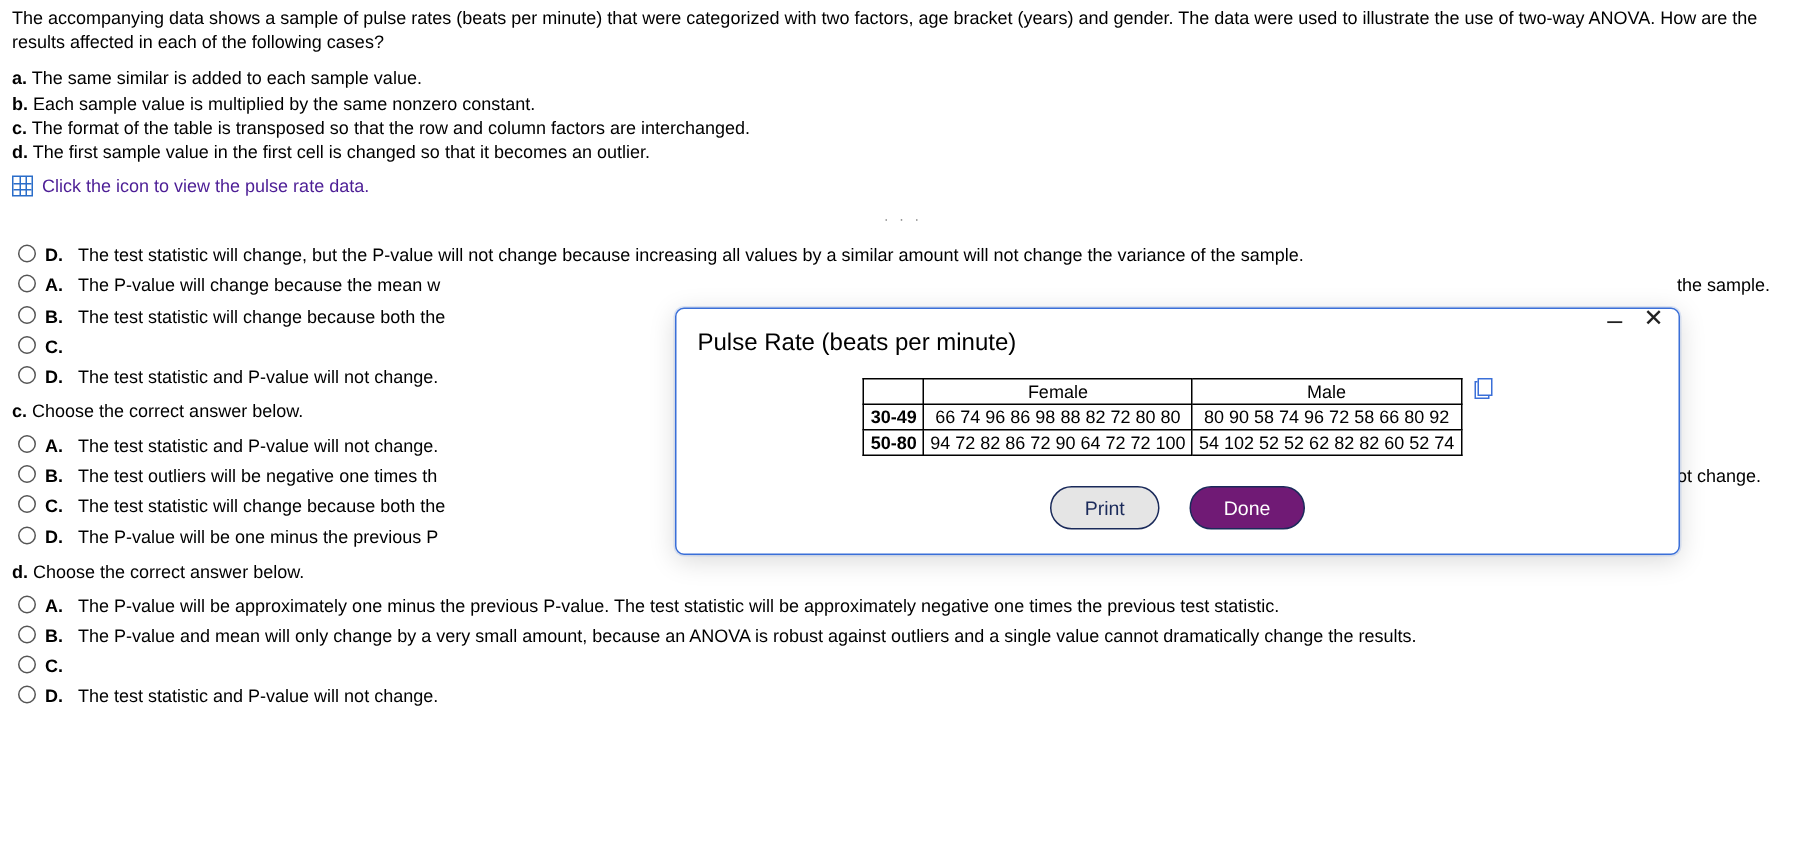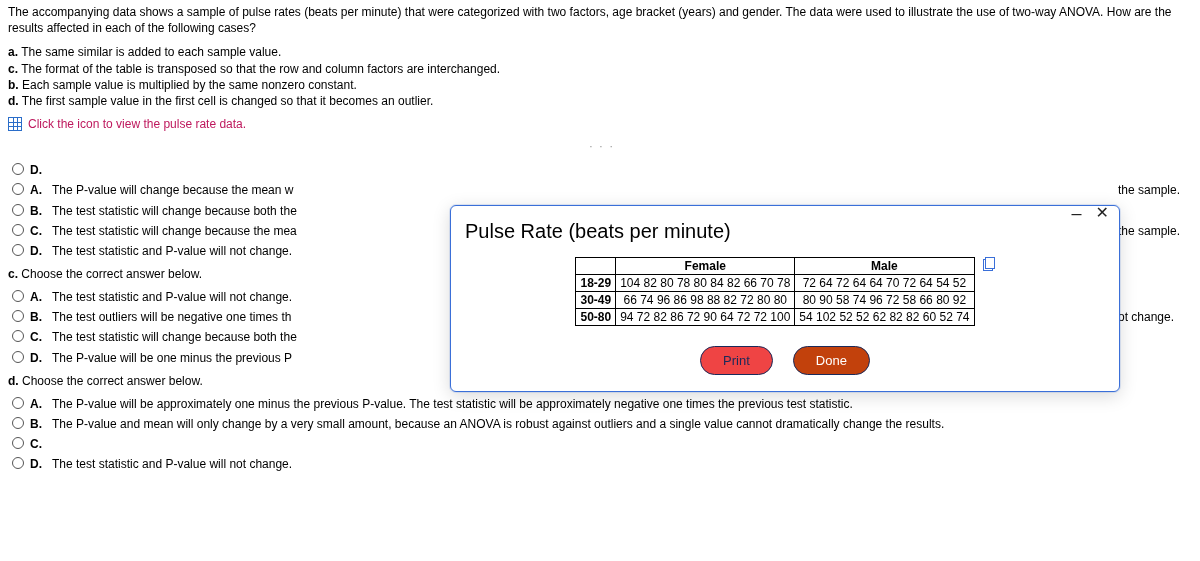--- a/index.html
+++ b/index.html
@@ -10,21 +10,21 @@
   .intro { line-height: 1.35; margin-bottom: 8px; }
   .subparts { margin-bottom: 8px; }
   .subpart-line { line-height: 1.35; }
   .subpart-line b { font-weight: bold; }
 
   .iconrow { display: flex; align-items: center; gap: 6px; margin: 4px 0 10px 0; }
   .grid-icon { width: 14px; height: 14px; border: 1px solid #2a6dc9; display: inline-block; position: relative; }
   .grid-icon::before, .grid-icon::after { content: ""; position: absolute; background: #2a6dc9; }
   .grid-icon::before { top: 4px; left: 0; right: 0; height: 1px; box-shadow: 0 4px 0 #2a6dc9; }
   .grid-icon::after  { left: 4px; top: 0; bottom: 0; width: 1px; box-shadow: 4px 0 0 #2a6dc9; }
-  .link { color: #be185d; cursor: pointer; }
+  .link { color: #4c1d95; cursor: pointer; }
 
   .dots { text-align: center; color: #888; letter-spacing: 2px; font-size: 10px; margin: 2px 0 8px 0; }
 
   .option-row { display: flex; align-items: flex-start; gap: 6px; padding: 2px 0; line-height: 1.35; }
   .radio { width: 12px; height: 12px; border: 1px solid #555; border-radius: 50%; flex: 0 0 12px; margin-top: 1px; background: #fff; }
   .opt-letter { font-weight: bold; min-width: 16px; }
   .prompt-line { margin: 6px 0 6px 0; }
 
   .group { margin-left: 4px; }
 
@@ -35,85 +35,85 @@
     width: 670px;
     background: #fff;
     border: 1px solid #3a6fd8;
     border-radius: 6px;
     box-shadow: 0 0 0 1px rgba(58,111,216,.15), 0 4px 18px rgba(0,0,0,.15);
     padding: 8px 14px 16px 14px;
   }
   .modal-top { display: flex; justify-content: flex-end; align-items: center; gap: 14px; position: absolute; right: 10px; top: -2px; }
   .modal-top .min { font-size: 18px; color: #222; cursor: pointer; line-height: 1; }
   .modal-top .close { font-size: 16px; color: #222; cursor: pointer; line-height: 1; }
-  .modal-title { font-size: 20px; font-weight: normal; margin: 6px 0 14px 0; }
+  .modal-title { font-size: 16px; font-weight: normal; margin: 6px 0 14px 0; }
 
   .tbl-wrap { display: flex; justify-content: center; }
   .tbl { border-collapse: collapse; }
   .tbl th, .tbl td { border: 1px solid #000; padding: 1px 4px; font-size: 12px; text-align: center; white-space: nowrap; }
-  .tbl th { font-weight: bold; }
+  .tbl th { font-weight: normal; }
   .rowhdr { font-weight: bold; }
   .copy-icon {
     display: inline-block; width: 14px; height: 14px; position: relative; margin-left: 6px; vertical-align: top;
   }
   .copy-icon::before { content:""; position:absolute; left:2px; top:2px; width:8px; height:10px; border:1px solid #3a6fd8; background:#fff; }
   .copy-icon::after  { content:""; position:absolute; left:4px; top:0;  width:8px; height:10px; border:1px solid #3a6fd8; background:#fff; }
 
   .modal-buttons { display:flex; justify-content:center; gap:20px; margin-top:20px; }
   .btn { border-radius: 18px; padding: 6px 22px; font-size: 13px; cursor: pointer; border:1px solid #1a2a5a; }
-  .btn-outline { background:#ef4444; color:#1a2a5a; }
-  .btn-solid { background:#c2410c; color:#fff; }
+  .btn-outline { background:#e5e5e5; color:#1a2a5a; }
+  .btn-solid { background:#701a75; color:#fff; }
 
   
   .truncated { overflow: hidden; white-space: nowrap; }
 </style>
 </head>
 <body>
 
 <div class="content">
 
   <div class="intro">The accompanying data shows a sample of pulse rates (beats per minute) that were categorized with two factors, age bracket (years) and gender. The data were used to illustrate the use of two-way ANOVA. How are the results affected in each of the following cases?</div>
 
   <div class="subparts">
     <div class="subpart-line"><b>a.</b> <span>The same similar is added to each sample value.</span></div>
+    <div class="subpart-line"><b>b.</b> <span>Each sample value is multiplied by the same nonzero constant.</span></div>
     <div class="subpart-line"><b>c.</b> <span>The format of the table is transposed so that the row and column factors are interchanged.</span></div>
-    <div class="subpart-line"><b>b.</b> <span>Each sample value is multiplied by the same nonzero constant.</span></div>
     <div class="subpart-line"><b>d.</b> <span>The first sample value in the first cell is changed so that it becomes an outlier.</span></div>
   </div>
 
   <div class="iconrow">
     <span class="grid-icon"></span>
     <span class="link">Click the icon to view the pulse rate data.</span>
   </div>
 
   <div class="dots">· · ·</div>
 
   <div class="group">
     <div class="option-row">
       <span class="radio"></span>
       <span class="opt-letter">D.</span>
+      <span>The test statistic will change, but the P-value will not change because increasing all values by a similar amount will not change the variance of the sample.</span>
     </div>
   </div>
 
   <div class="group">
     <div class="option-row">
       <span class="radio"></span>
       <span class="opt-letter">A.</span>
       <span class="truncated" style="width:380px">The P-value will change because the mean w</span>
       <span style="margin-left:680px"> the sample.</span>
     </div>
     <div class="option-row">
       <span class="radio"></span>
       <span class="opt-letter">B.</span>
       <span class="truncated" style="width:380px">The test statistic will change because both the</span>
     </div>
     <div class="option-row">
       <span class="radio"></span>
       <span class="opt-letter">C.</span>
-      <span class="truncated" style="width:380px">The test statistic will change because the mea</span>
       <span style="margin-left:680px"> the sample.</span>
     </div>
     <div class="option-row">
       <span class="radio"></span>
       <span class="opt-letter">D.</span>
       <span class="truncated" style="width:380px">The test statistic and P-value will not change.</span>
     </div>
   </div>
 
   <div class="prompt-line"><b>c.</b> <span>Choose the correct answer below.</span></div>
@@ -173,25 +173,20 @@
   </div>
   <div class="modal-title">Pulse Rate (beats per minute)</div>
 
   <div class="tbl-wrap">
     <table class="tbl">
       <tbody>
           <tr>
         <th></th>
         <th>Female</th>
         <th>Male</th>
-      </tr>
-      <tr>
-        <td class="rowhdr">18-29</td>
-        <td>104  82  80  78  80  84  82  66  70  78</td>
-        <td>72  64  72  64  64  70  72  64  54  52</td>
       </tr>
       <tr>
         <td class="rowhdr">30-49</td>
         <td>66  74  96  86  98  88  82  72  80  80</td>
         <td>80  90  58  74  96  72  58  66  80  92</td>
       </tr>
       <tr>
         <td class="rowhdr">50-80</td>
         <td>94  72  82  86  72  90  64  72  72  100</td>
         <td>54  102  52  52  62  82  82  60  52  74</td>

